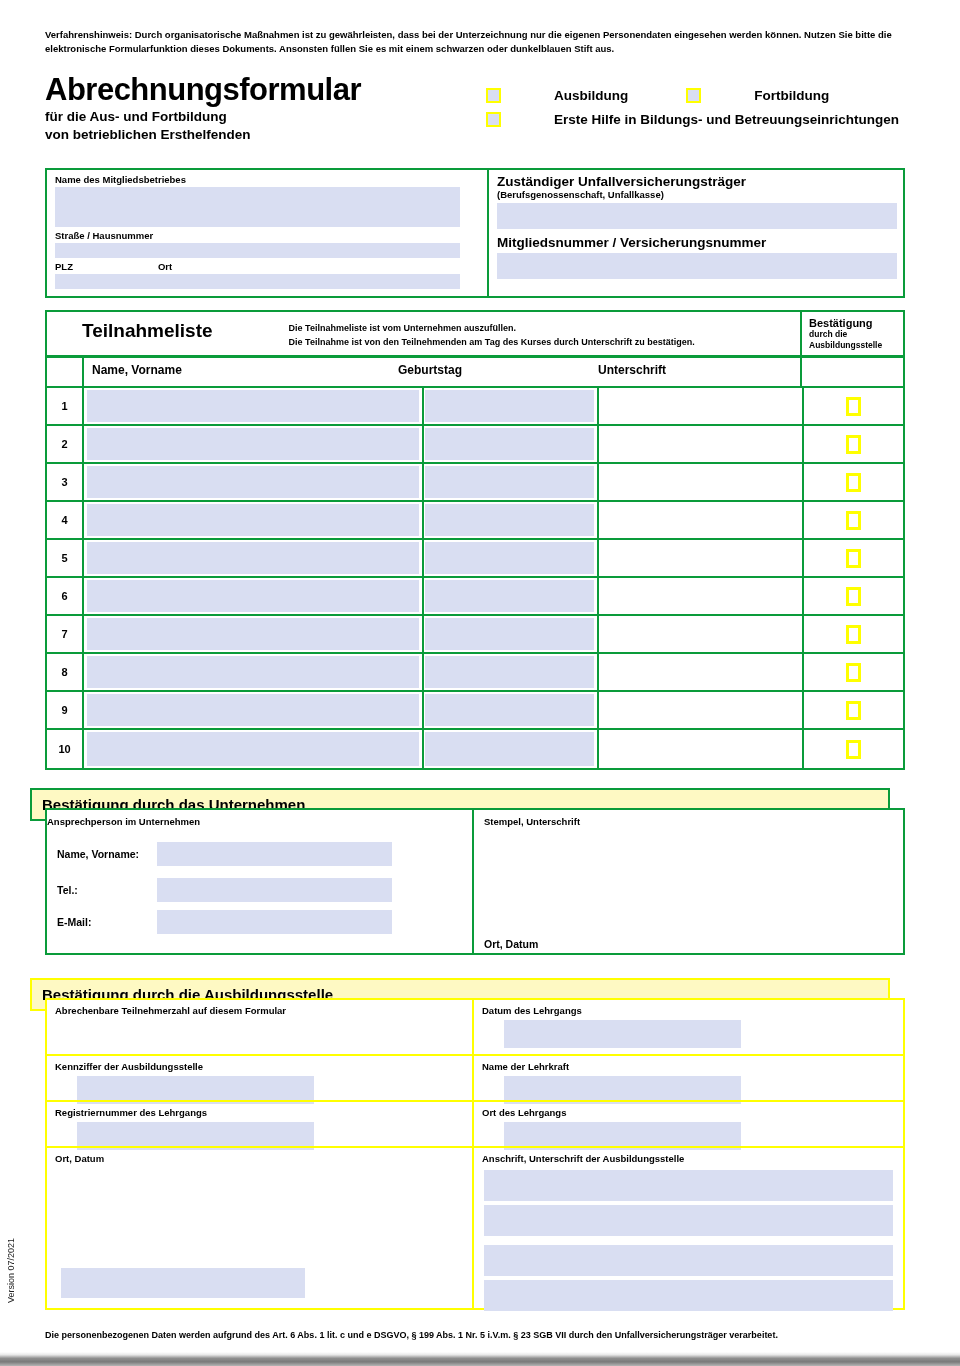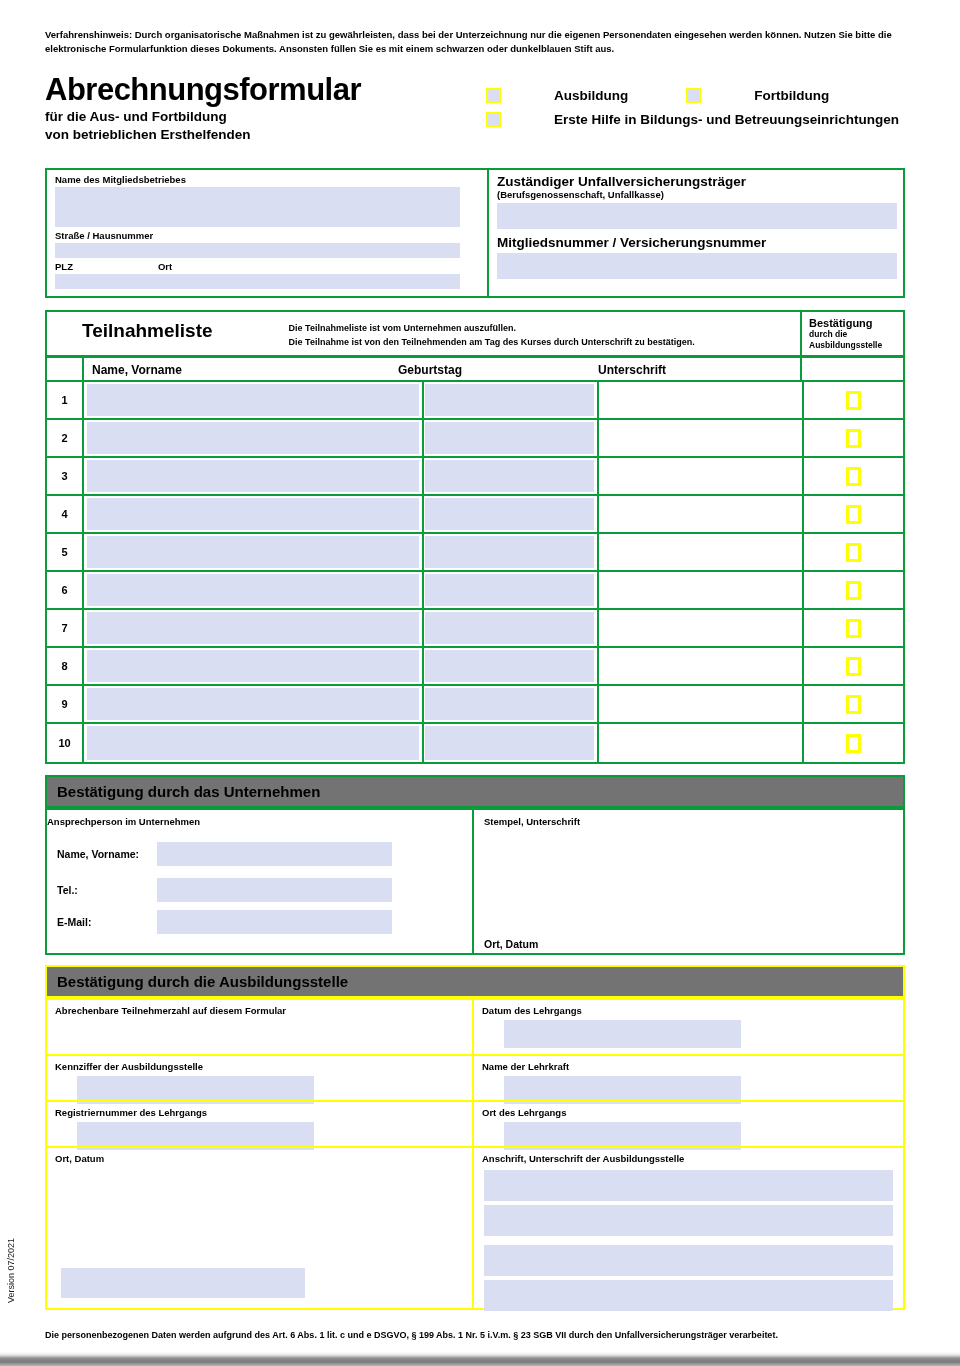--- a/index.html
+++ b/index.html
@@ -39,39 +39,39 @@
 
   
   .ptable { position:absolute; left:45px; top:310px; width:860px; border:2px solid #0a9b3a; }
   .pt-head { display:grid; grid-template-columns:1fr 103px; border-bottom:3px solid #0a9b3a; }
   .pt-head-left { display:flex; padding:8px 0 6px 35px; }
   .pt-title { font-size:19px; font-weight:bold; margin-right:76px; }
   .pt-notes { font-size:9px; font-weight:bold; line-height:1.5; padding-top:2px; }
   .pt-confirm { border-left:2px solid #0a9b3a; padding:5px 4px 2px 7px; }
   .pt-confirm .c1 { font-size:11px; font-weight:bold; }
   .pt-confirm .c2 { font-size:8.5px; font-weight:bold; line-height:1.3; }
-  .pt-colhdr { position:relative; display:grid; grid-template-columns:37px 1fr 103px; height:24px; border-bottom:2px solid #0a9b3a;text-align:right; }
+  .pt-colhdr { position:relative; display:grid; grid-template-columns:37px 1fr 103px; height:30px; border-bottom:2px solid #0a9b3a;text-align:right; }
   .pt-colhdr .c-num { border-right:2px solid #0a9b3a; }
   .pt-colhdr .c-main { position:relative; }
   .pt-colhdr .c-main span { position:absolute; top:5px; font-size:12px; font-weight:bold; }
   .pt-colhdr .c-chk { border-left:2px solid #0a9b3a; }
   .h-name { left:8px; } .h-birth { left:314px; } .h-sig { left:514px; }
   .pt-row { display:grid; grid-template-columns:37px 338px 175px 205px 1fr; height:38px; border-bottom:2px solid #0a9b3a; }
   .pt-row:last-child { border-bottom:none; }
   .pt-num { display:flex; align-items:center; justify-content:center; font-size:11px; font-weight:bold; border-right:2px solid #0a9b3a; }
   .pt-cell { position:relative; }
   .pt-cell .field { position:absolute; left:3px; right:3px; top:2px; bottom:2px; }
   .pt-birthcell { border-left:2px solid #0a9b3a; position:relative; }
   .pt-birthcell .field { position:absolute; left:1px; right:3px; top:2px; bottom:2px; }
   .pt-sig { border-left:2px solid #0a9b3a; }
   .pt-chk { border-left:2px solid #0a9b3a; display:flex; align-items:center; justify-content:center; }
   .cbx { width:15px; height:19px; border:3px solid #ffff00; background:#fff; display:inline-block; }
 
   
-  .sec-head { position:absolute; left:45px; width:860px; height:33px; display:flex; align-items:center; padding-left:10px; font-size:15px; font-weight:bold; background:#737373; }
+  .sec-head { position:absolute; left:30px; width:860px; height:33px; display:flex; align-items:center; padding-left:10px; font-size:15px; font-weight:bold; background:#fef9c3;margin-top:13px; }
   .sec-body { position:absolute; left:45px; width:860px; background:#fff; }
 
   
   .company-body { top:808px; height:147px; display:grid; grid-template-columns:425px 1fr; }
   .cmp-left { padding:6px 0; position:relative; }
   .cmp-right { border-left:2px solid #0a9b3a; position:relative; padding:6px 10px; }
   .cmp-frow { position:absolute; left:10px; display:flex; align-items:center; }
   .cmp-frow .flabel { width:100px; font-size:10.5px; font-weight:bold; }
   .cmp-frow .field { width:235px; height:24px; }
   .ort-datum { position:absolute; left:10px; bottom:3px; font-size:10.5px; font-weight:bold; }

